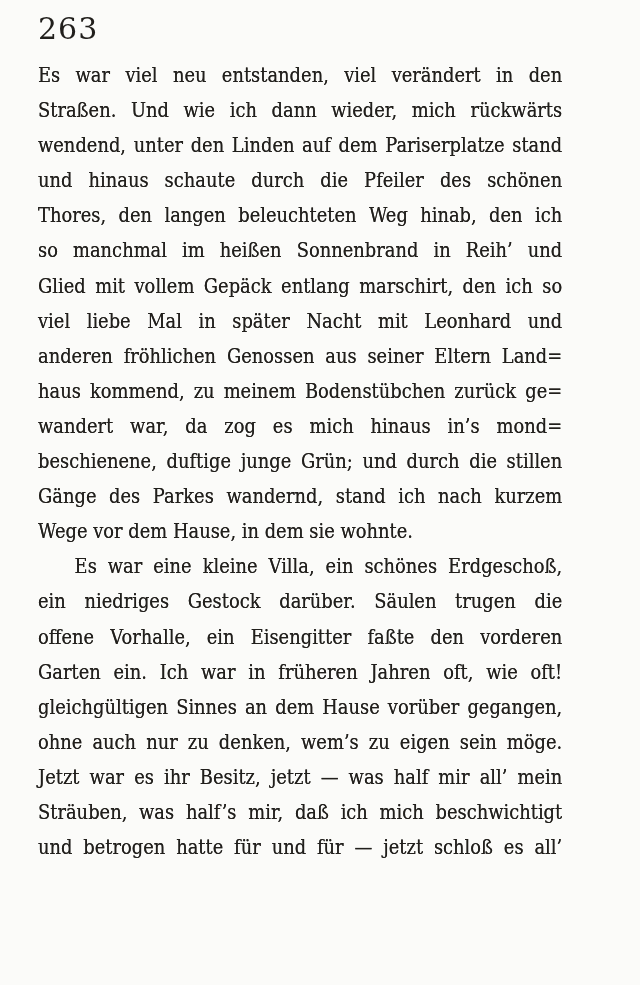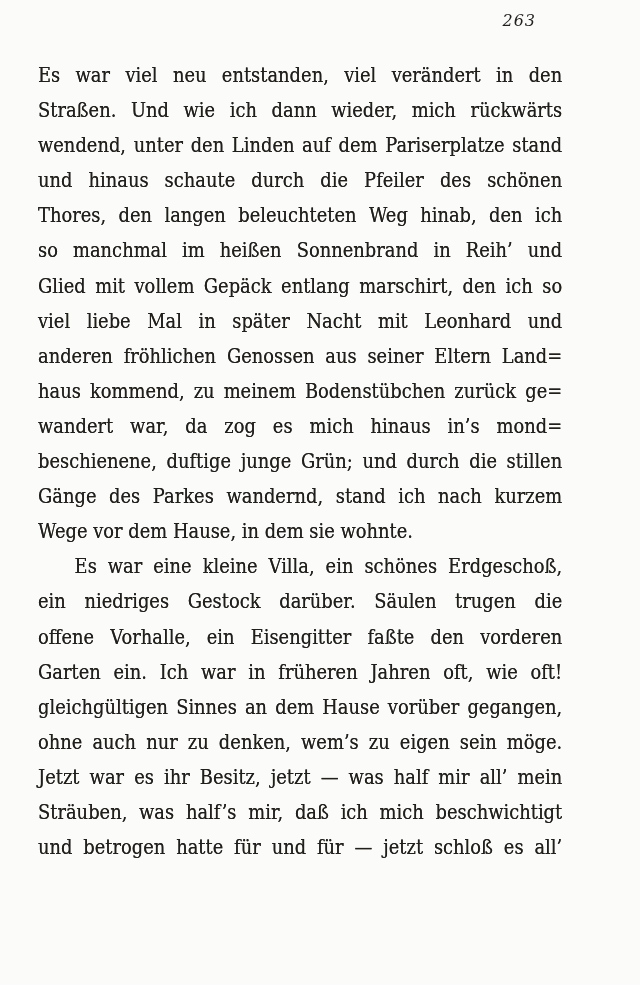--- a/index.html
+++ b/index.html
@@ -23,25 +23,24 @@
     position: absolute;
     inset: 0;
   }
   .page-number {
     position: absolute;
     top: 11px;
     left: 38px;
     width: 524px;
     padding-right: 26px;
     box-sizing: border-box;
-    text-align: right;
-    font-size: 16px;
+    text-align: left;
+    font-size: 30px;
     letter-spacing: 1px;
     color: var(--ink);
-    font-style: italic;
   }
   .text-block {
     position: absolute;
     left: 38px;
     top: 58px;
     width: 616px;
   }
   .line {
     width: 616px;
     height: 35.1px;

